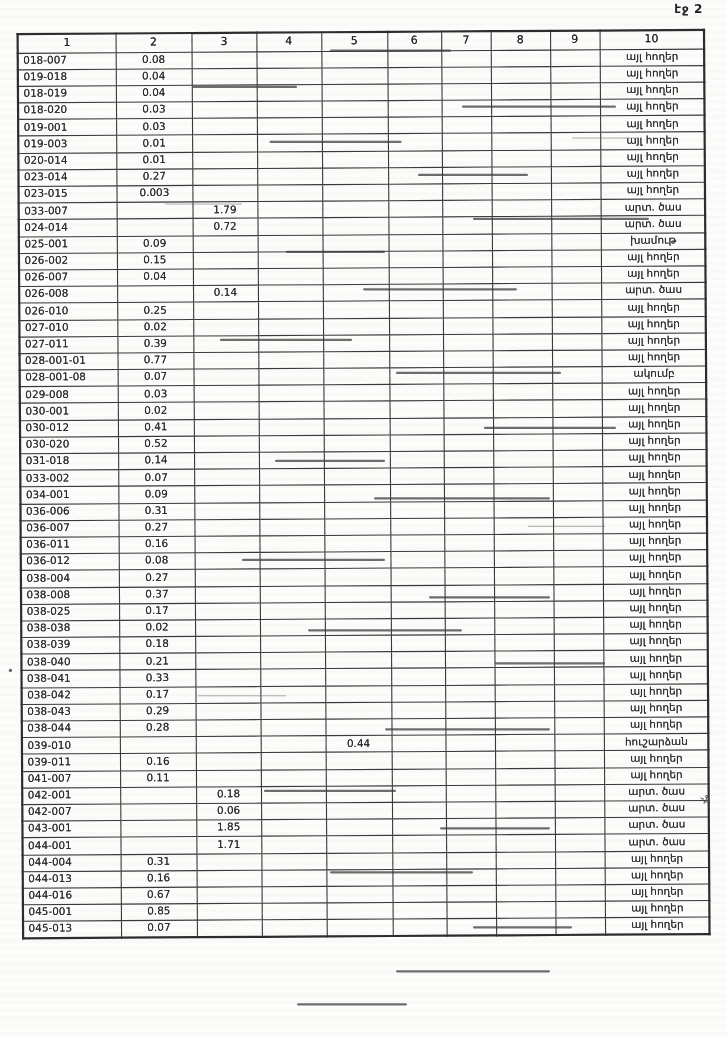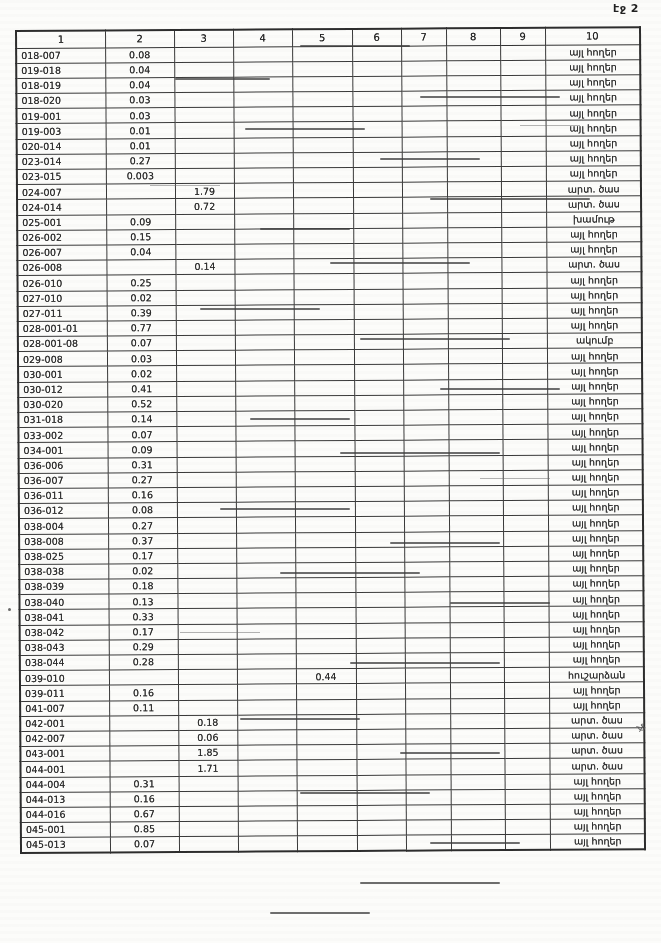--- a/index.html
+++ b/index.html
@@ -196,21 +196,21 @@
     <td></td>
     <td></td>
     <td></td>
     <td></td>
     <td></td>
     <td></td>
     <td></td>
     <td>այլ հողեր</td>
   </tr>
       <tr>
-    <td>024-007</td>
+    <td>033-007</td>
     <td></td>
     <td>1.79</td>
     <td></td>
     <td></td>
     <td></td>
     <td></td>
     <td></td>
     <td></td>
     <td>արտ. ծաս</td>
   </tr>
@@ -521,21 +521,21 @@
     <td></td>
     <td></td>
     <td></td>
     <td></td>
     <td></td>
     <td></td>
     <td>այլ հողեր</td>
   </tr>
       <tr>
     <td>038-040</td>
-    <td>0.13</td>
+    <td>0.21</td>
     <td></td>
     <td></td>
     <td></td>
     <td></td>
     <td></td>
     <td></td>
     <td></td>
     <td>այլ հողեր</td>
   </tr>
       <tr>

